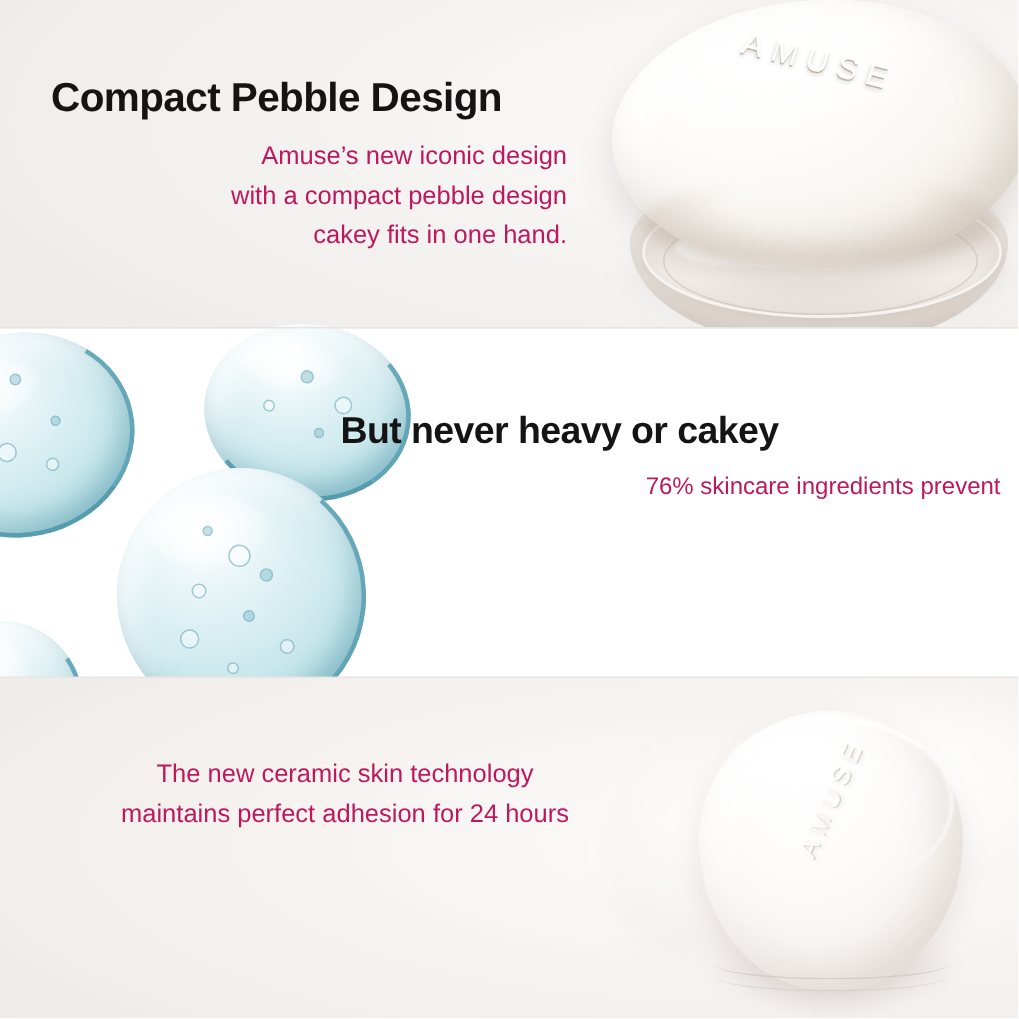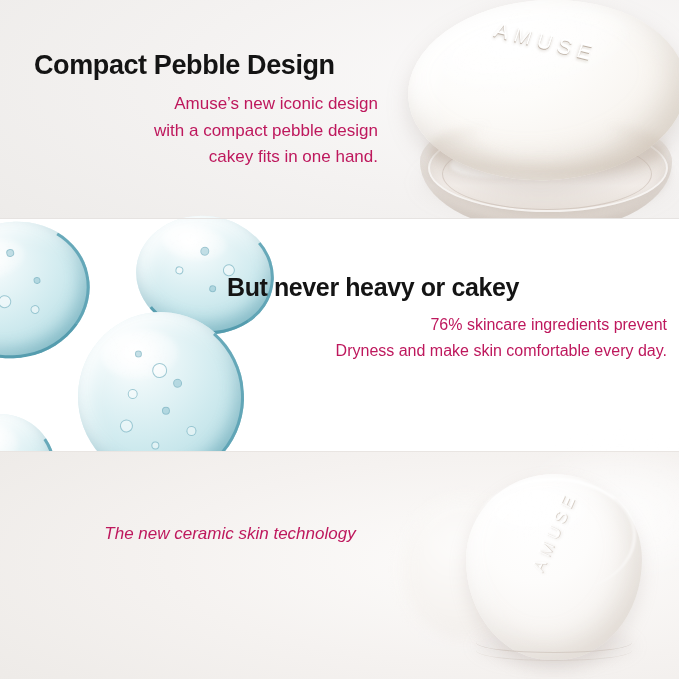--- a/index.html
+++ b/index.html
@@ -370,21 +370,21 @@
 
   
   #copy-2 { left: 227px; top: 271px; width: 440px; }
   #copy-2 .headline { font-size: 25px; line-height: 32px; text-align: left; }
   #copy-2 .body { margin-top: 9px; text-align: right; }
   #copy-2 .subcopy { font-size: 16px; line-height: 26px; }
 
   
   #copy-3 { left: 18px; top: 500px; width: 424px; }
   #copy-3 .headline { font-size: 26px; line-height: 34px; text-align: center; }
-  #copy-3 .body { margin-top: 20px; text-align: center; font-style: italic; }
+  #copy-3 .body { margin-top: 2px; text-align: center; }
   #copy-3 .subcopy { font-size: 17px; line-height: 27px; }
 </style>
 </head>
 <body>
 
 <div class="page">
 
   <section class="panel" id="panel-1">
     <div class="bg-wash"></div>
 
@@ -454,21 +454,20 @@
     <div class="rim"></div>
     <div class="gloss"></div>
     <div class="bub" style="left:48%;top:34%;width:8px;height:8px;"></div>
     <div class="bub filled" style="left:60%;top:56%;width:6px;height:6px;"></div>
   </div>
 
   <div class="copy" id="copy-2">
     <h2 class="headline">But never heavy or cakey</h2>
     <div class="body">
       <p class="subcopy">76% skincare ingredients prevent</p>
-      <p class="subcopy">Dryness and make skin comfortable every day.</p>
     </div>
   </div>
 
   <div class="seam" id="seam-2"></div>
 
   <section class="panel" id="panel-3">
     <div class="bg-wash"></div>
   </section>
 
   <div class="compact3-bloom"></div>
@@ -480,16 +479,17 @@
     <div class="arc"></div>
     <div class="sheen"></div>
     <div class="seam-ring r1"></div>
     <div class="seam-ring r2"></div>
     <div class="wordmark">AMUSE</div>
   </div>
 
   <div class="copy" id="copy-3">
     <div class="body">
       <p class="subcopy">The new ceramic skin technology</p>
+      <p class="subcopy">maintains perfect adhesion for 24 hours</p>
     </div>
   </div>
 
 </div>
 
 </body></html>

